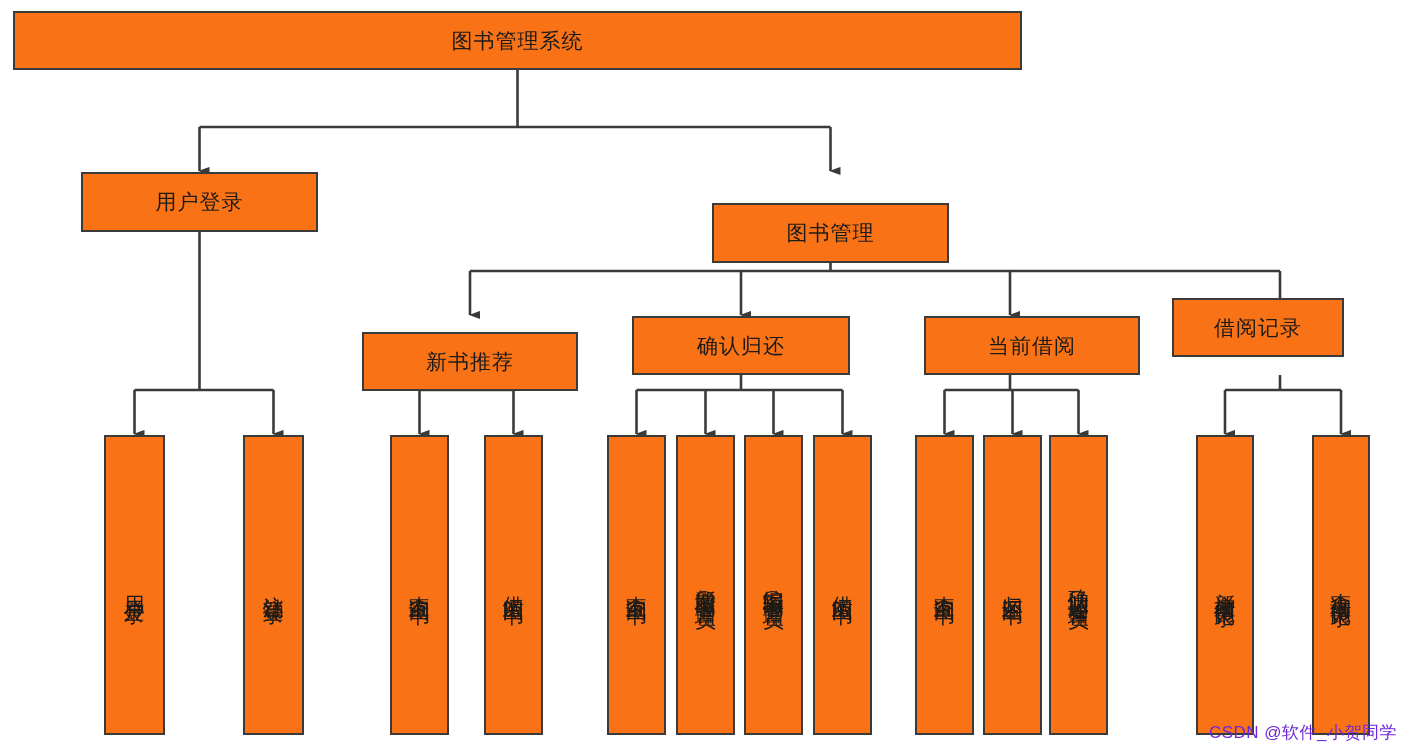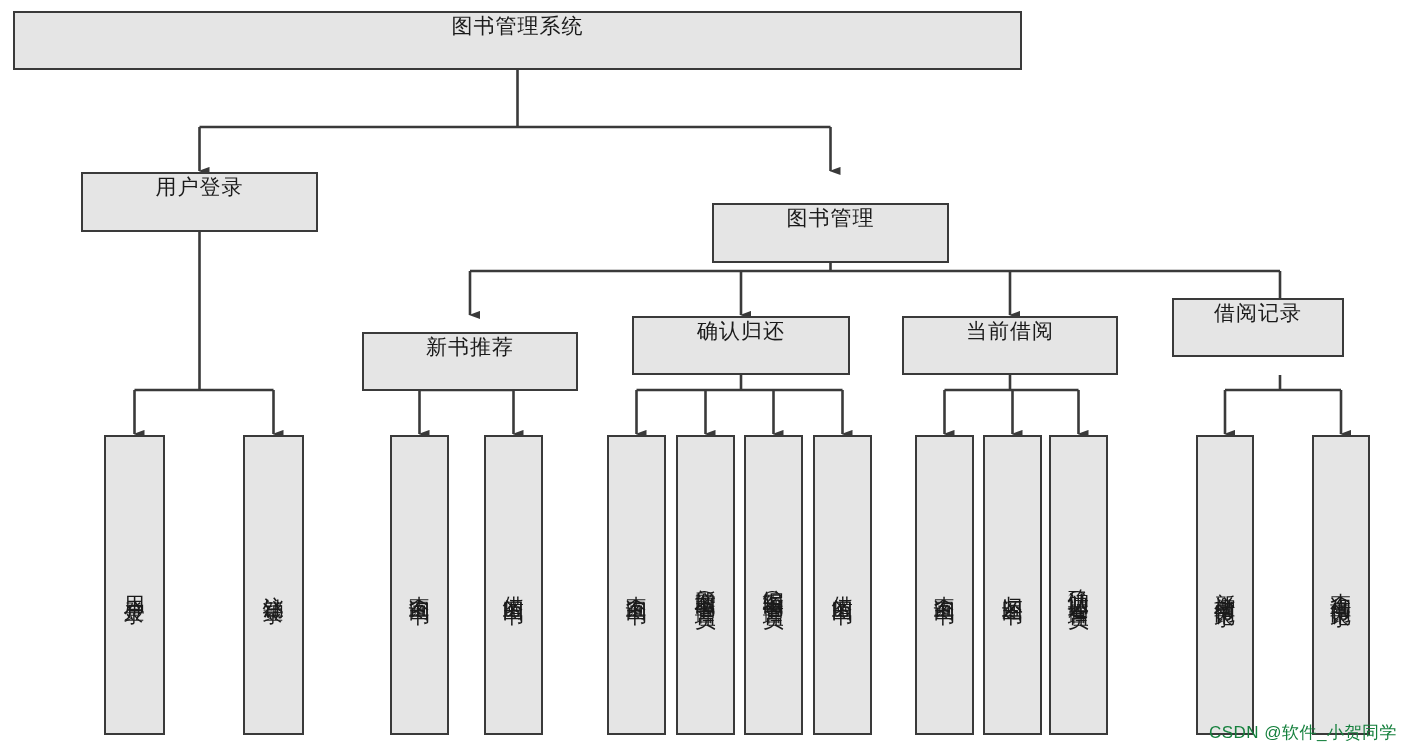--- a/index.html
+++ b/index.html
@@ -21,23 +21,24 @@
     position: absolute;
     left: 0;
     top: 0;
     width: 1405px;
     height: 747px;
     pointer-events: none;
   }
   .node {
     position: absolute;
     box-sizing: border-box;
-    background: #e5e5e5;
+    background: #f97316;
     border: 2px solid #3a3a3a;
     display: flex;
+    align-items: center;
     justify-content: center;
     color: #1a1a1a;
   }
   .node.horizontal {
     font-size: 21px;
     line-height: 1.2;
     letter-spacing: 1px;
   }
   .node.vertical {
     font-size: 21px;
@@ -52,21 +53,21 @@
     letter-spacing: 3px;
   }
   .node .label {
     display: block;
   }
   #watermark {
     position: absolute;
     right: 8px;
     bottom: 3px;
     font-size: 17px;
-    color: #15803d;
+    color: #6d28d9;
     letter-spacing: 0.5px;
     white-space: nowrap;
   }
 </style>
 </head>
 <body>
 
 <div id="diagram-root">
 
   <svg class="connectors" viewBox="0 0 1405 747" xmlns="http://www.w3.org/2000/svg">
@@ -121,21 +122,21 @@
       </div>
       <div class="node horizontal" style="left: 712px; top: 172px; width: 237px; height: 60px; margin-top: 31px;">
         <span class="label">图书管理</span>
       </div>
       <div class="node horizontal" style="left: 362px; top: 332px; width: 216px; height: 59px;">
         <span class="label">新书推荐</span>
       </div>
       <div class="node horizontal" style="left: 632px; top: 316px; width: 218px; height: 59px;">
         <span class="label">确认归还</span>
       </div>
-      <div class="node horizontal" style="left: 902px; top: 316px; width: 216px; height: 59px;">
+      <div class="node horizontal" style="left: 924px; top: 316px; width: 216px; height: 59px;">
         <span class="label">当前借阅</span>
       </div>
       <div class="node horizontal" style="left: 1172px; top: 298px; width: 172px; height: 59px;">
         <span class="label">借阅记录</span>
       </div>
       <div class="node vertical" style="left: 104px; top: 435px; width: 61px; height: 300px;">
         <span class="label">用户登录</span>
       </div>
       <div class="node vertical" style="left: 243px; top: 435px; width: 61px; height: 300px;">
         <span class="label">注销登录</span>

